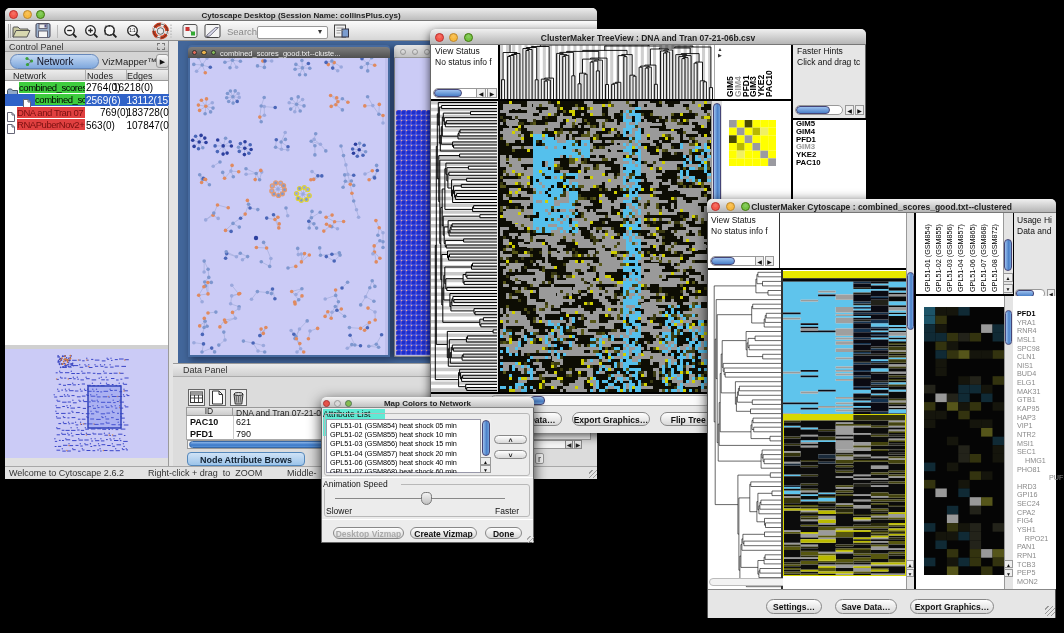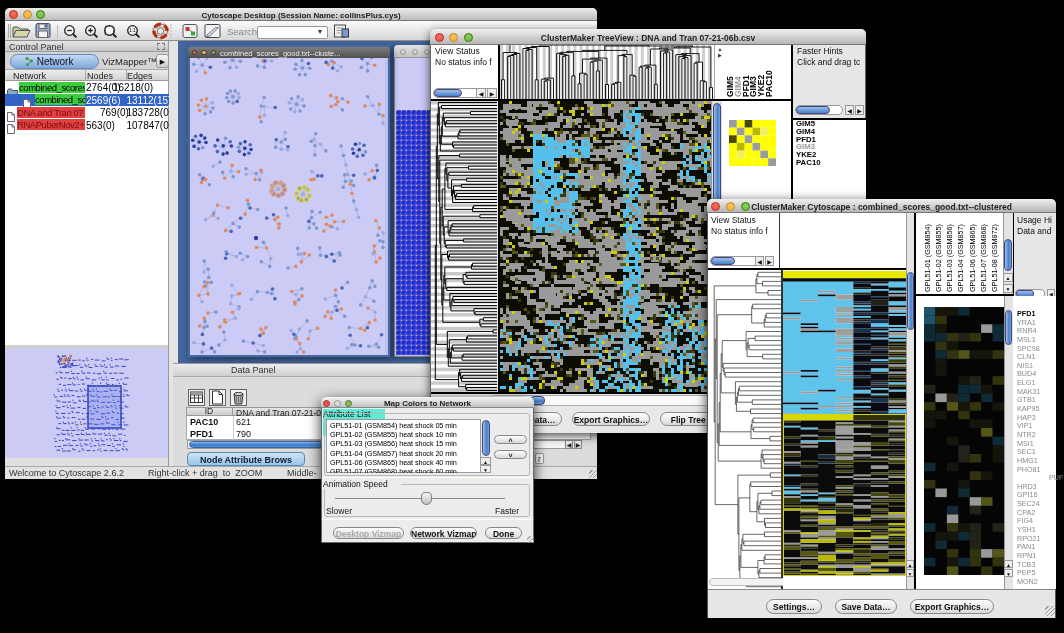--- a/index.html
+++ b/index.html
@@ -764,21 +764,21 @@
       <circle cx="35.0" cy="282.0" r="1.8" fill="#9aa8dd"></circle>
       <circle cx="28.8" cy="287.1" r="1.8" fill="#7e97cf"></circle>
       <circle cx="33.8" cy="274.1" r="1.8" fill="#7e97cf"></circle>
       <circle cx="152.0" cy="230.0" r="1.8" fill="#4a66b8"></circle>
       <circle cx="157.6" cy="224.3" r="1.8" fill="#7e97cf"></circle>
       <circle cx="98.0" cy="210.0" r="1.8" fill="#7e97cf"></circle>
       <circle cx="105.8" cy="208.4" r="1.8" fill="#e08a5f"></circle>
     </svg></div>
 <div style="position:absolute;left:385px;top:58px;width:3px;height:297px;background:#bfbfec;"></div>
 <div style="position:absolute;left:173px;top:363px;width:424px;height:14px;background:linear-gradient(#ececec,#d0d0d0);border-bottom:1px solid #aaa;border-top:1px solid #999;"></div>
-<div style="position:absolute;left:183px;top:365px;width:100px;height:11px;font:9px 'Liberation Sans',sans-serif;color:#333;margin-left:48px;">Data Panel</div>
+<div style="position:absolute;left:183px;top:365px;width:100px;height:11px;font:9px 'Liberation Sans',sans-serif;color:#333;">Data Panel</div>
 <div style="position:absolute;left:173px;top:377px;width:424px;height:89px;background:#dcdcdc;"></div>
 <div style="position:absolute;left:188px;top:389px;width:17px;height:17px;"><svg width="17" height="17" xmlns="http://www.w3.org/2000/svg">
       <rect x="0.5" y="0.5" width="16" height="16" fill="#f0f0f0" stroke="#666"></rect>
       <rect x="2.5" y="3" width="12" height="10.5" fill="#fff" stroke="#333"></rect>
       <path d="M2.5 6h12M2.5 9h12M6.5 3v10.5M10.5 3v10.5" stroke="#333" stroke-width="0.9"></path>
       <rect x="2.5" y="3" width="12" height="3" fill="#999"></rect>
     </svg></div>
 <div style="position:absolute;left:209px;top:389px;width:17px;height:17px;"><svg width="17" height="17" xmlns="http://www.w3.org/2000/svg">
       <rect x="0.5" y="0.5" width="16" height="16" fill="#f0f0f0" stroke="#666"></rect>
       <path d="M3.5 15 v-13 h6.5 l3.5 3.5 v9.5 z" fill="#fff" stroke="#333"></path>
@@ -1100,30 +1100,30 @@
       <div style="font:normal 7.2px 'Liberation Sans',sans-serif;color:#8a8a8a;height:8.65px;line-height:8.8px;">BUD4</div>
       <div style="font:normal 7.2px 'Liberation Sans',sans-serif;color:#8a8a8a;height:8.65px;line-height:8.8px;">ELG1</div>
       <div style="font:normal 7.2px 'Liberation Sans',sans-serif;color:#8a8a8a;height:8.65px;line-height:8.8px;">MAK31</div>
       <div style="font:normal 7.2px 'Liberation Sans',sans-serif;color:#8a8a8a;height:8.65px;line-height:8.8px;">GTB1</div>
       <div style="font:normal 7.2px 'Liberation Sans',sans-serif;color:#8a8a8a;height:8.65px;line-height:8.8px;">KAP95</div>
       <div style="font:normal 7.2px 'Liberation Sans',sans-serif;color:#8a8a8a;height:8.65px;line-height:8.8px;">HAP3</div>
       <div style="font:normal 7.2px 'Liberation Sans',sans-serif;color:#8a8a8a;height:8.65px;line-height:8.8px;">VIP1</div>
       <div style="font:normal 7.2px 'Liberation Sans',sans-serif;color:#8a8a8a;height:8.65px;line-height:8.8px;">NTR2</div>
       <div style="font:normal 7.2px 'Liberation Sans',sans-serif;color:#8a8a8a;height:8.65px;line-height:8.8px;">MSI1</div>
       <div style="font:normal 7.2px 'Liberation Sans',sans-serif;color:#8a8a8a;height:8.65px;line-height:8.8px;">SEC1</div>
-      <div style="font:normal 7.2px 'Liberation Sans',sans-serif;color:#8a8a8a;height:8.65px;line-height:8.8px;">HMG1</div>
+      <div style="font:normal 7.2px 'Liberation Sans',sans-serif;color:#8a8a8a;height:8.65px;line-height:8.8px;margin-left:8px;">HMG1</div>
       <div style="font:normal 7.2px 'Liberation Sans',sans-serif;color:#8a8a8a;height:8.65px;line-height:8.8px;">PHO81</div>
       <div style="font:normal 7.2px 'Liberation Sans',sans-serif;color:#8a8a8a;height:8.65px;line-height:8.8px;margin-left:32px;">PUF3</div>
       <div style="font:normal 7.2px 'Liberation Sans',sans-serif;color:#8a8a8a;height:8.65px;line-height:8.8px;">HRD3</div>
       <div style="font:normal 7.2px 'Liberation Sans',sans-serif;color:#8a8a8a;height:8.65px;line-height:8.8px;">GPI16</div>
       <div style="font:normal 7.2px 'Liberation Sans',sans-serif;color:#8a8a8a;height:8.65px;line-height:8.8px;">SEC24</div>
       <div style="font:normal 7.2px 'Liberation Sans',sans-serif;color:#8a8a8a;height:8.65px;line-height:8.8px;">CPA2</div>
       <div style="font:normal 7.2px 'Liberation Sans',sans-serif;color:#8a8a8a;height:8.65px;line-height:8.8px;">FIG4</div>
       <div style="font:normal 7.2px 'Liberation Sans',sans-serif;color:#8a8a8a;height:8.65px;line-height:8.8px;">YSH1</div>
-      <div style="font:normal 7.2px 'Liberation Sans',sans-serif;color:#8a8a8a;height:8.65px;line-height:8.8px;">RPO21</div>
+      <div style="font:normal 7.2px 'Liberation Sans',sans-serif;color:#8a8a8a;height:8.65px;line-height:8.8px;text-align:center;">RPO21</div>
       <div style="font:normal 7.2px 'Liberation Sans',sans-serif;color:#8a8a8a;height:8.65px;line-height:8.8px;">PAN1</div>
       <div style="font:normal 7.2px 'Liberation Sans',sans-serif;color:#8a8a8a;height:8.65px;line-height:8.8px;">RPN1</div>
       <div style="font:normal 7.2px 'Liberation Sans',sans-serif;color:#8a8a8a;height:8.65px;line-height:8.8px;">TCB3</div>
       <div style="font:normal 7.2px 'Liberation Sans',sans-serif;color:#8a8a8a;height:8.65px;line-height:8.8px;">PEP5</div>
       <div style="font:normal 7.2px 'Liberation Sans',sans-serif;color:#8a8a8a;height:8.65px;line-height:8.8px;">MON2</div>
     </div>
   </div>
 <div style="position:absolute;left:708px;top:589px;width:347px;height:29px;background:#e6e6e6;border-top:1px solid #888;"></div>
 <div style="position:absolute;left:766px;top:599px;width:56px;height:15px;background:linear-gradient(#fefefe,#d8d8d8);border:1px solid #888;border-radius:8px;font:bold 8.5px 'Liberation Sans',sans-serif;color:#111;text-align:center;white-space:nowrap;overflow:hidden;line-height:15px;">Settings…</div>
 <div style="position:absolute;left:835px;top:599px;width:62px;height:15px;background:linear-gradient(#fefefe,#d8d8d8);border:1px solid #888;border-radius:8px;font:bold 8.5px 'Liberation Sans',sans-serif;color:#111;text-align:center;white-space:nowrap;overflow:hidden;line-height:15px;">Save Data…</div>
@@ -1154,14 +1154,14 @@
 <div style="position:absolute;left:494px;top:435px;width:33px;height:9px;background:linear-gradient(#fefefe,#d8d8d8);border:1px solid #888;border-radius:8px;font:bold 8.5px 'Liberation Sans',sans-serif;color:#111;text-align:center;white-space:nowrap;overflow:hidden;border-radius:5px;font:bold 7px 'Liberation Sans',sans-serif;line-height:9px;">˄</div>
 <div style="position:absolute;left:494px;top:450px;width:33px;height:9px;background:linear-gradient(#fefefe,#d8d8d8);border:1px solid #888;border-radius:8px;font:bold 8.5px 'Liberation Sans',sans-serif;color:#111;text-align:center;white-space:nowrap;overflow:hidden;border-radius:5px;font:bold 7px 'Liberation Sans',sans-serif;line-height:9px;">˅</div>
 <div style="position:absolute;left:322px;top:477px;width:211px;height:1px;background:#bbb;border-bottom:1px solid #fff;"></div>
 <div style="position:absolute;left:323px;top:479px;width:78px;height:10px;font:8.5px 'Liberation Sans',sans-serif;color:#111;background:#ececec;">Animation Speed</div>
 <div style="position:absolute;left:335px;top:498px;width:170px;height:2px;background:#888;border-bottom:1px solid #eee;"></div>
 <div style="position:absolute;left:421px;top:492px;width:11px;height:13px;background:linear-gradient(#f4f4f4,#c0c0c0);border:1px solid #777;border-radius:5px 5px 6px 6px;"></div>
 <div style="position:absolute;left:326px;top:506px;width:40px;height:10px;font:8.5px 'Liberation Sans',sans-serif;color:#111;">Slower</div>
 <div style="position:absolute;left:495px;top:506px;width:40px;height:10px;font:8.5px 'Liberation Sans',sans-serif;color:#111;">Faster</div>
 <div style="position:absolute;left:322px;top:519px;width:211px;height:1px;background:#bbb;border-bottom:1px solid #fff;"></div>
 <div style="position:absolute;left:333px;top:527px;width:71px;height:12px;background:linear-gradient(#fefefe,#d8d8d8);border:1px solid #888;border-radius:8px;font:bold 8.5px 'Liberation Sans',sans-serif;color:#111;text-align:center;white-space:nowrap;overflow:hidden;border-radius:6px;color:#aaa;line-height:12px;">Desktop Vizmap</div>
-<div style="position:absolute;left:410px;top:527px;width:67px;height:12px;background:linear-gradient(#fefefe,#d8d8d8);border:1px solid #888;border-radius:8px;font:bold 8.5px 'Liberation Sans',sans-serif;color:#111;text-align:center;white-space:nowrap;overflow:hidden;border-radius:6px;line-height:12px;">Network Vizmap</div>
+<div style="position:absolute;left:410px;top:527px;width:67px;height:12px;background:linear-gradient(#fefefe,#d8d8d8);border:1px solid #888;border-radius:8px;font:bold 8.5px 'Liberation Sans',sans-serif;color:#111;text-align:center;white-space:nowrap;overflow:hidden;border-radius:6px;line-height:12px;">Create Vizmap</div>
 <div style="position:absolute;left:485px;top:527px;width:37px;height:12px;background:linear-gradient(#fefefe,#d8d8d8);border:1px solid #888;border-radius:8px;font:bold 8.5px 'Liberation Sans',sans-serif;color:#111;text-align:center;white-space:nowrap;overflow:hidden;border-radius:6px;line-height:12px;">Done</div>
 <div style="position:absolute;left:527px;top:536px;width:7px;height:7px;background:repeating-linear-gradient(135deg,transparent 0 2px,#aaa 2px 3px);"></div>
 </body></html>

